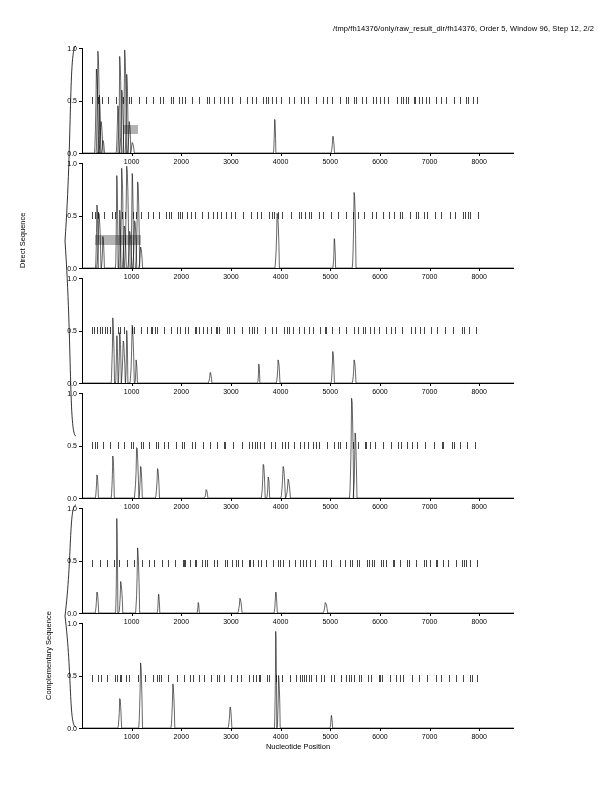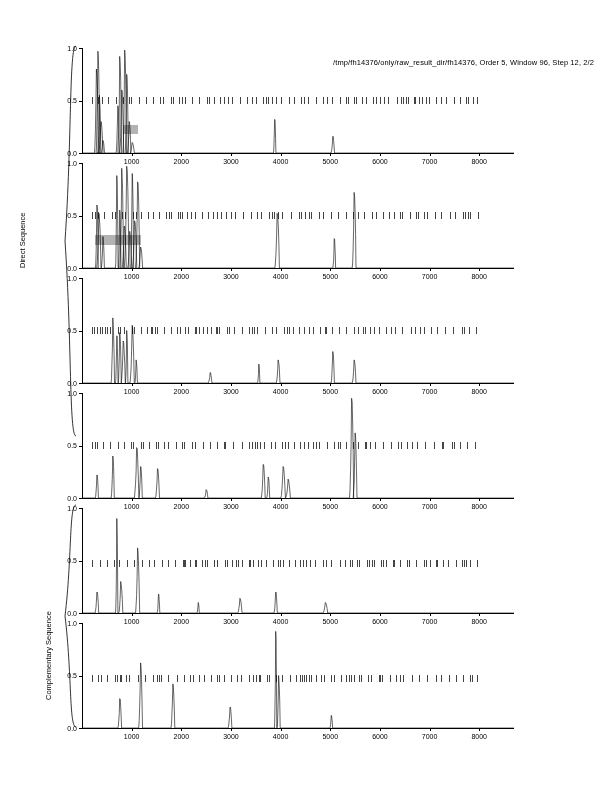--- a/index.html
+++ b/index.html
@@ -22,21 +22,20 @@
     height: 792px;
   }
   .title {
     position: absolute;
     right: 18px;
     top: 24px;
     font-size: 7.5px;
     color: #000;
     white-space: nowrap;
     letter-spacing: 0.1px;
-    margin-top: 34px;
   }
   .panel {
     position: absolute;
     left: 82px;
     width: 432px;
   }
   .axis-line {
     position: absolute;
     background: #000;
   }
@@ -123,20 +122,21 @@
     <svg width="16" height="392" viewBox="0 0 16 392">
       <path d="M14 1 C7 1, 10 95, 3 196 C10 297, 7 391, 14 391" fill="none" stroke="#000" stroke-width="0.8"></path>
     </svg>
   </div>
   <div class="brace" style="left:62px; top:504px; width:14px; height:222px;">
     <svg width="16" height="224" viewBox="0 0 16 224">
       <path d="M14 1 C7 1, 10 55, 3 112 C10 169, 7 223, 14 223" fill="none" stroke="#000" stroke-width="0.8"></path>
     </svg>
   </div>
 
+  <div class="xaxis-title" style="top:742px;">Nucleotide Position</div>
 
 <div class="panel" style="top: 48px; height: 105px;">
       <div class="axis-line" style="left: 0px; top: 0px; width: 1px; height: 105px;"></div>
       <div class="axis-line" style="left: 0px; top: 105px; width: 432px; height: 1px;"></div>
       <div class="ytick-label" style="top: 101.5px;">0.0</div>
       <div class="ytick-mark" style="top: 105px;"></div>
       <div class="ytick-label" style="top: 49px;">0.5</div>
       <div class="ytick-mark" style="top: 52.5px;"></div>
       <div class="ytick-label" style="top: -3.5px;">1.0</div>
       <div class="ytick-mark" style="top: 0px;"></div>

